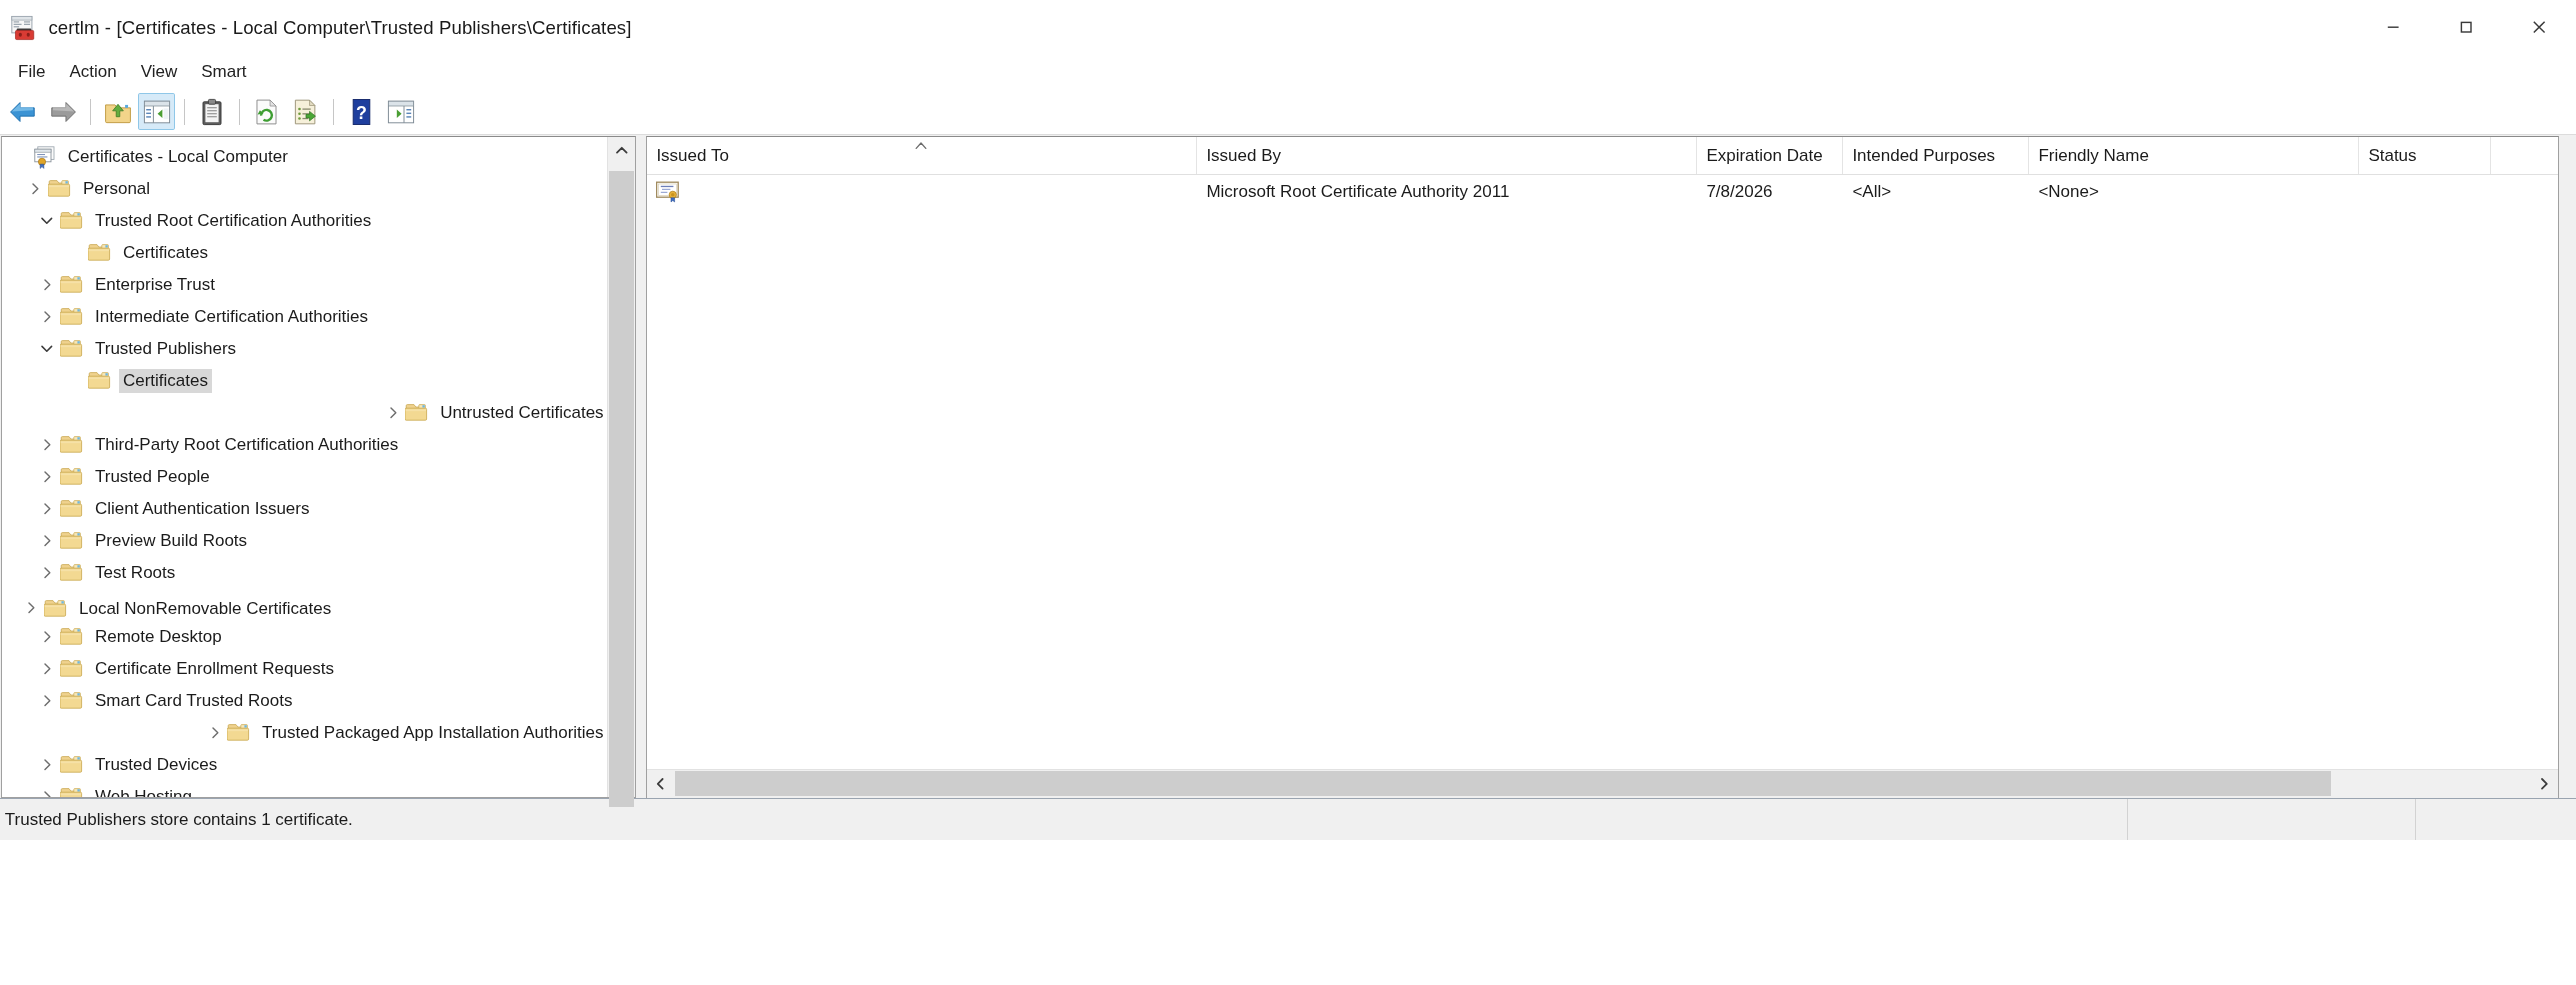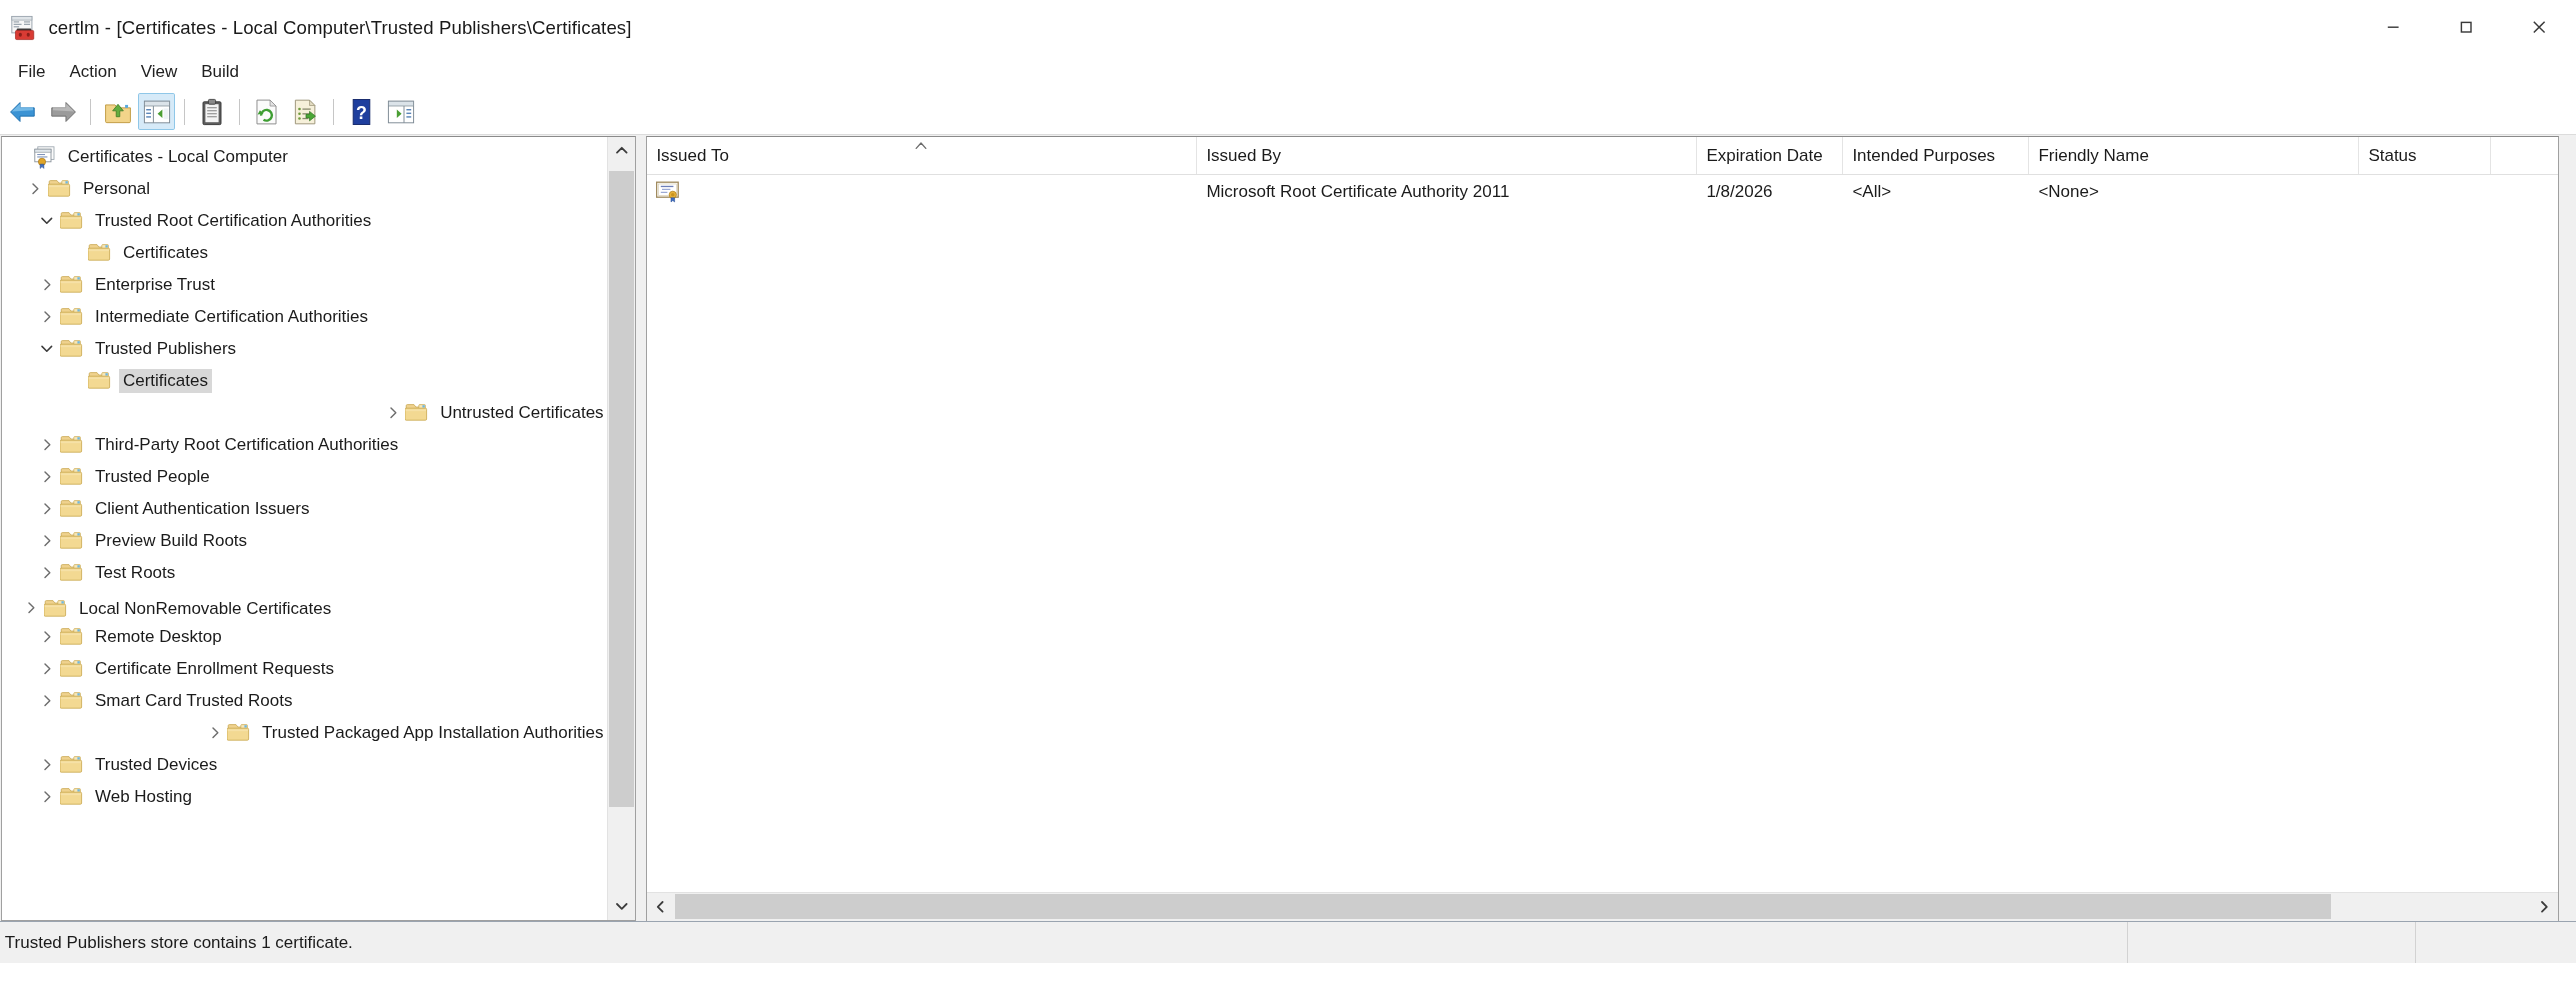--- a/index.html
+++ b/index.html
@@ -3,21 +3,21 @@
 <meta charset="utf-8">
 <style>
   * { box-sizing: border-box; margin: 0; padding: 0; }
   html, body {
     width: 2576px; height: 986px;
     font-family: "Liberation Sans", sans-serif;
     background: #ffffff;
     overflow: hidden;
   }
   .app {
-    width: 2576px; height: 963px;
+    width: 2576px; height: 840px;
     display: flex; flex-direction: column;
     background: #0c4a6e;
     position: relative;
   }
 
   
   .titlebar {
     height: 55px;
     display: flex; align-items: center;
     background: #ffffff;
@@ -286,21 +286,21 @@
             <line x1="26" y1="8" x2="8" y2="26" stroke="#3a3a3a" stroke-width="2.4"></line>
           </svg>
       </div>
     </div>
   </div>
 
   <div class="menubar">
     <div class="menu-item">File</div>
     <div class="menu-item">Action</div>
     <div class="menu-item">View</div>
-    <div class="menu-item">Build</div>
+    <div class="menu-item">Smart</div>
   </div>
 
   <div class="toolbar">
     <div class="tb-btn">
       <svg width="30" height="26" viewBox="0 0 50 44">
         <path d="M20 6 L20 15 L44 15 L44 29 L20 29 L20 38 L4 22 Z" fill="#3b93d4" stroke="#1f6fad" stroke-width="1.6" stroke-linejoin="round"></path>
         <path d="M20 8 L20 14 L42 14 L42 19 L6 21 Z" fill="#86c5ee" opacity="0.75"></path>
       </svg>
     </div>
     <div class="tb-btn">
@@ -765,21 +765,21 @@
                   <rect x="8" y="8" width="21" height="2.2" fill="#6d7fb8"></rect>
                   <rect x="10" y="13" width="14" height="1.8" fill="#8f9fd0"></rect>
                   <rect x="8" y="18" width="11" height="1.8" fill="#8f9fd0"></rect>
                   <circle cx="28" cy="23" r="6" fill="#e8b23a" stroke="#b2821b" stroke-width="1.3"></circle>
                   <circle cx="28" cy="23" r="3" fill="#c9941f"></circle>
                   <path d="M25 28 L25 35 L28 32.5 L31 35 L31 28 Z" fill="#3f6fc4" stroke="#2a4f93" stroke-width="0.9"></path>
                 </svg></span>
               <span style="margin-left: 7.2px;"></span>
             </div>
             <div class="lr-cell" style="width: 500px; flex: 0 0 500px;">Microsoft Root Certificate Authority 2011</div>
-            <div class="lr-cell" style="width: 146px; flex: 0 0 146px;">1/8/2026</div>
+            <div class="lr-cell" style="width: 146px; flex: 0 0 146px;">7/8/2026</div>
             <div class="lr-cell" style="width: 186px; flex: 0 0 186px;">&lt;All&gt;</div>
             <div class="lr-cell" style="width: 330px; flex: 0 0 330px;">&lt;None&gt;</div>
             <div class="lr-cell" style="width: 132px; flex: 0 0 132px;"></div>
           </div>
         </div>
       <div class="hscroll">
         <div class="hs-arrow">
           <svg width="15.6" height="15.6" viewBox="0 0 26 26">
               <path d="M16 5 L8 13 L16 21" fill="none" stroke="#3c3c3c" stroke-width="3" stroke-linecap="round" stroke-linejoin="round"></path>
             </svg>

